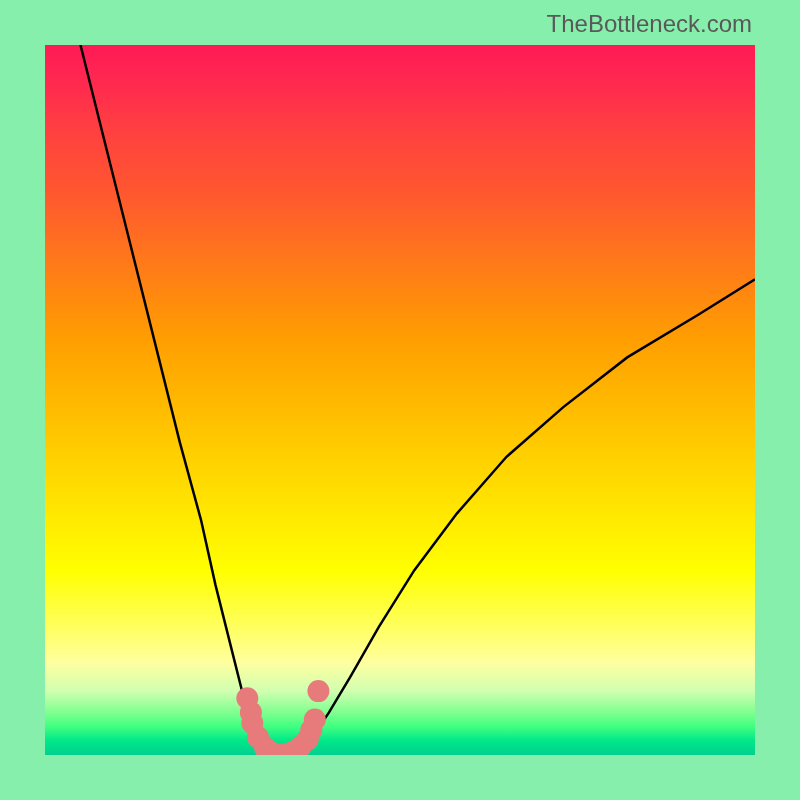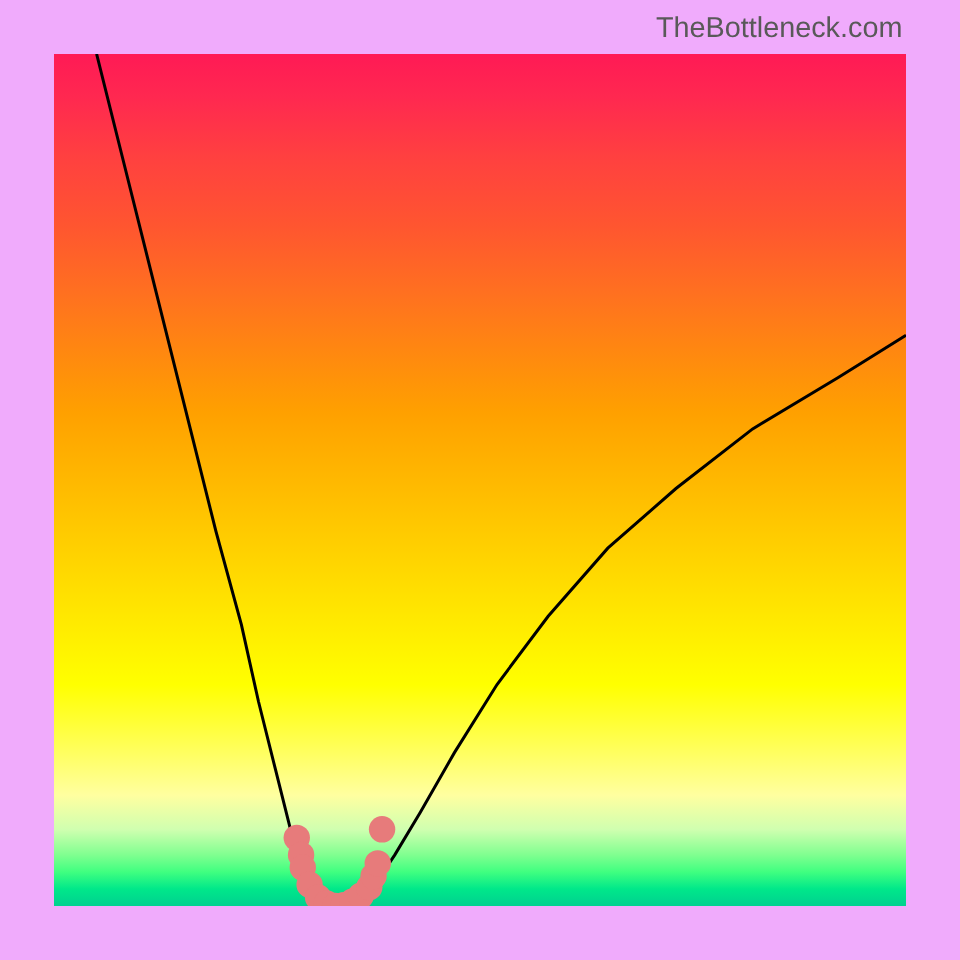--- a/index.html
+++ b/index.html
@@ -8,21 +8,21 @@
     background: #000;
     width: 800px;
     height: 800px;
     overflow: hidden;
     font-family: Arial, sans-serif;
   }
   .container {
     width: 800px;
     height: 800px;
     position: relative;
-    background: #f0abfc;
+    background: #86efac;
   }
   .plot-area {
     position: absolute;
     left: 45px;
     top: 45px;
     width: 710px;
     height: 710px;
     background: linear-gradient(to bottom,
       #ff1a55 0%,
       #ff2850 5%,

